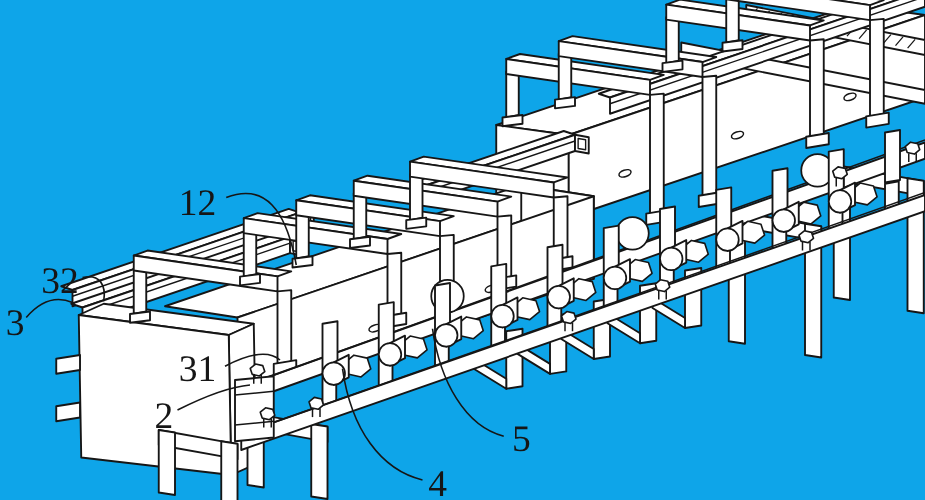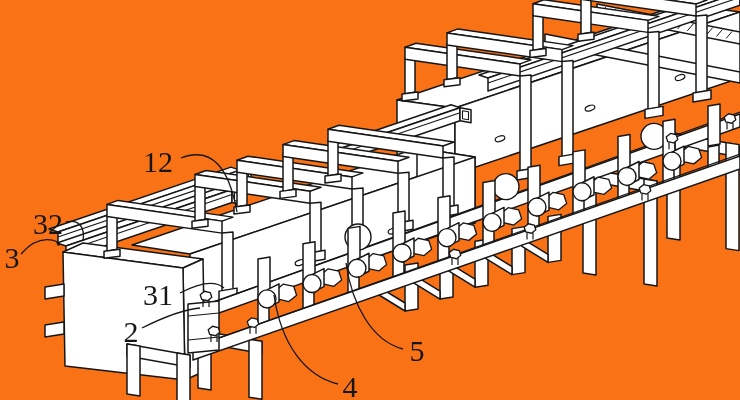--- a/index.html
+++ b/index.html
@@ -1,16 +1,16 @@
 <!DOCTYPE html>
 <html><head>
 <meta charset="utf-8">
 <style>
   html,body{margin:0;padding:0;background:#fff;}
-  .fig{width:740px;height:400px;background:#f97316;overflow:hidden;}
+  .fig{width:740px;height:400px;background:#0ea5e9;overflow:hidden;}
   svg{display:block;}
   text{font-family:"Liberation Serif", serif;}
 </style>
 </head>
 <body>
 
 <div class="fig">
 <svg viewBox="0 0 740 400" width="740" height="400">
   <g id="g-drawing">
         <path d="M397,100 L682,4 L740,12 L455,108 Z" fill="#fff" stroke="#161616" stroke-width="1.5" stroke-linejoin="round"></path>

